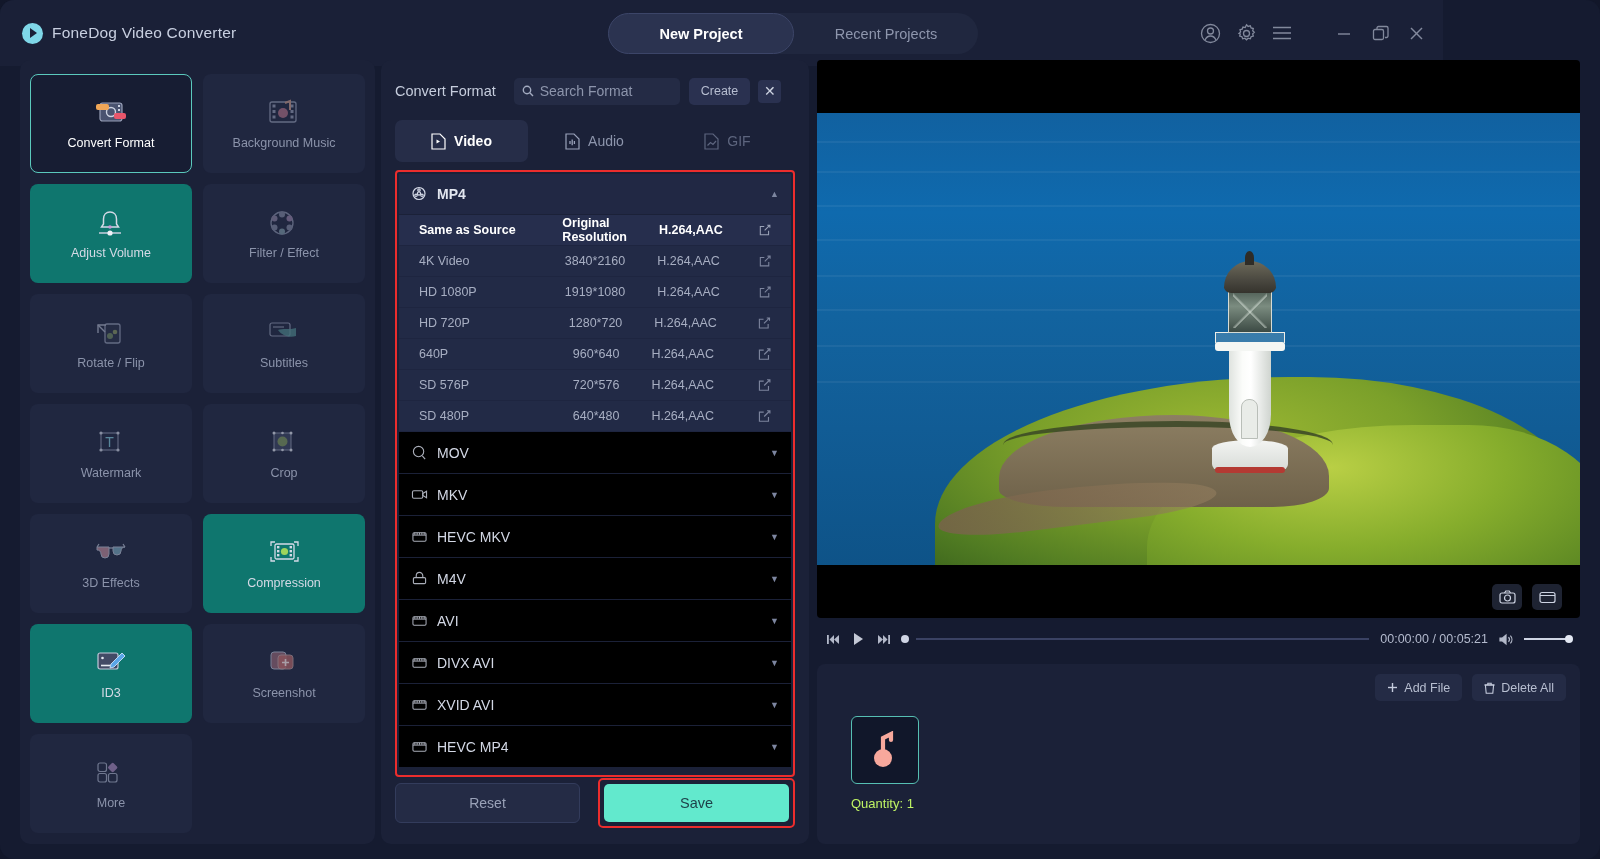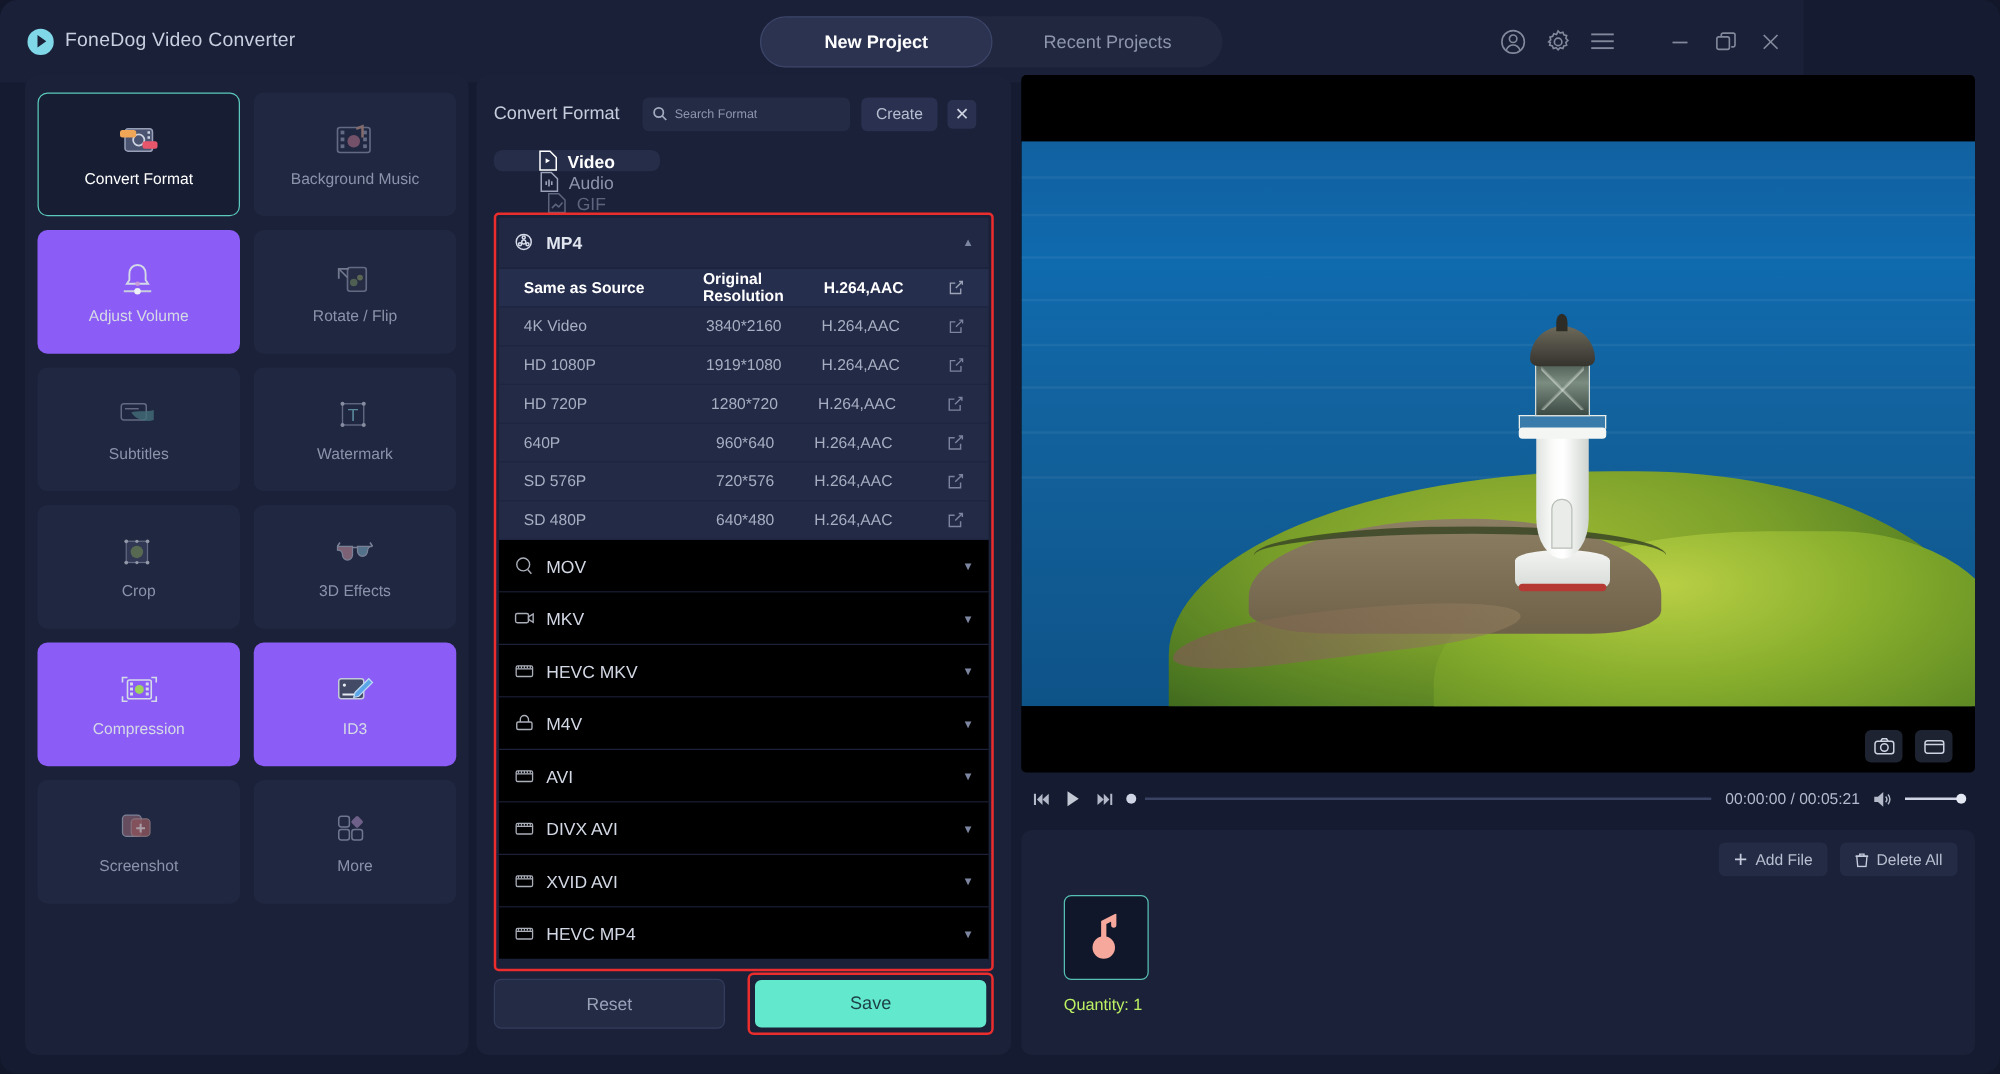--- a/index.html
+++ b/index.html
@@ -70,21 +70,21 @@
     border-radius: 10px;
     padding: 14px 10px;
     overflow: hidden;
   }
   #tool-grid {
     display: grid; grid-template-columns: 1fr 1fr;
     gap: 11px 11px;
   }
   .tool {
     height: 99px; border-radius: 8px;
-    background: #8b5cf6;
+    background: #0f766e;
     display: flex; flex-direction: column;
     align-items: center; justify-content: center; gap: 8px;
     cursor: pointer;
   }
   .tool.dim { background: #202740; }
   .tool.active {
     background: #171d33;
     border: 1px solid #5bc9bd;
   }
   .tool-label { font-size: 12.5px; color: #8b93aa; }
@@ -101,35 +101,35 @@
     padding: 16px 14px 0 14px;
   }
   #mid-head { display: flex; align-items: center; height: 30px; }
   #mid-title { font-size: 14.5px; color: #c6cddd; }
   #search-box {
     margin-left: 18px; width: 166px; height: 27px;
     background: #242b45; border-radius: 5px;
     display: flex; align-items: center; gap: 6px;
     padding: 0 8px; cursor: text;
   }
-  #search-ph { font-size: 10px; color: #8d95ac; }
+  #search-ph { font-size: 14px; color: #8d95ac; }
   #create-btn {
     margin-left: 9px; height: 27px; padding: 0 12px;
     background: #2a3150; border-radius: 5px;
     display: flex; align-items: center;
     font-size: 12.5px; color: #b6bdd0; cursor: pointer;
   }
   #close-x {
     margin-left: 8px; width: 23px; height: 23px;
     background: #2a3150; border-radius: 4px;
     display: flex; align-items: center; justify-content: center;
     color: #cdd3e1; font-size: 14px; cursor: pointer;
   }
 
-  #type-tabs { display: flex; margin-top: 14px; height: 42px; flex-direction: column; }
+  #type-tabs { display: flex; margin-top: 14px; height: 42px; }
   .type-tab {
     width: 133px; height: 42px; border-radius: 7px;
     display: flex; align-items: center; justify-content: center; gap: 8px;
     font-size: 14px; color: #8d95ac; cursor: pointer;
   }
   .type-tab.active { background: #262d48; color: #fff; font-weight: bold; }
   .type-tab.faded { color: #5d657e; }
 
   
   #fmt-wrap {
@@ -439,20 +439,34 @@
           <svg width="34" height="30" viewBox="0 0 34 30" fill="none">
             <path d="M17 4c4 0 6.5 3 6.5 7v5l2 3H8.5l2-3v-5c0-4 2.5-7 6.5-7z" fill="none" stroke="#d3d9e6" stroke-width="1.5"></path>
             <circle cx="17" cy="19" r="1.8" fill="#c79ad8"></circle>
             <line x1="6" y1="25" x2="28" y2="25" stroke="#c7cede" stroke-width="1.6"></line>
             <circle cx="17" cy="25" r="2.6" fill="#eef1f7"></circle>
           </svg>
         </div>
         <span class="tool-label">Adjust Volume</span>
       </div>
 
+      <div class="tool dim">
+        <div class="tool-ico">
+          <svg width="32" height="30" viewBox="0 0 32 30" opacity=".5">
+            <circle cx="16" cy="15" r="11" fill="none" stroke="#9aa2ba" stroke-width="1.3"></circle>
+            <circle cx="16" cy="6.5" r="3" fill="#8e96ae"></circle>
+              <circle cx="23.5" cy="10.5" r="3" fill="#a88fb6"></circle>
+            <circle cx="23.5" cy="19.5" r="3" fill="#8e96ae"></circle>
+              <circle cx="16" cy="23.5" r="3" fill="#8aa8b4"></circle>
+            <circle cx="8.5" cy="19.5" r="3" fill="#8e96ae"></circle>
+              <circle cx="8.5" cy="10.5" r="3" fill="#9a8fae"></circle>
+          </svg>
+        </div>
+        <span class="tool-label">Filter / Effect</span>
+      </div>
 
       <div class="tool dim">
         <div class="tool-ico">
           <svg width="32" height="30" viewBox="0 0 32 30" fill="none" opacity=".55">
             <rect x="12" y="6" width="15" height="19" rx="2" stroke="#9aa2ba" stroke-width="1.3" fill="#2a3148"></rect>
             <circle cx="17" cy="18" r="3" fill="#8aa86a" opacity=".8"></circle>
               <circle cx="22" cy="14" r="2.3" fill="#a8b86a" opacity=".8"></circle>
             <path d="M5 15 L5 7 L13 7" stroke="#b6bdd0" stroke-width="1.4"></path>
               <path d="M5 7 L12 14" stroke="#b6bdd0" stroke-width="1.4"></path>
           </svg>

